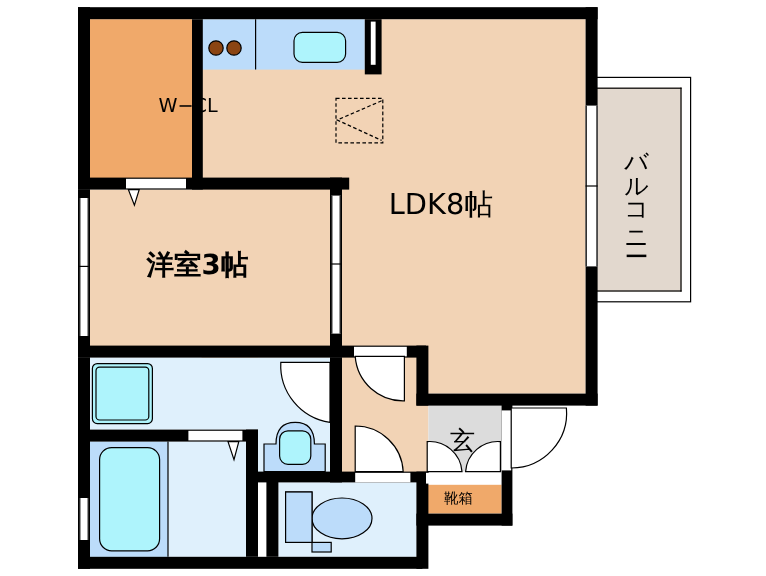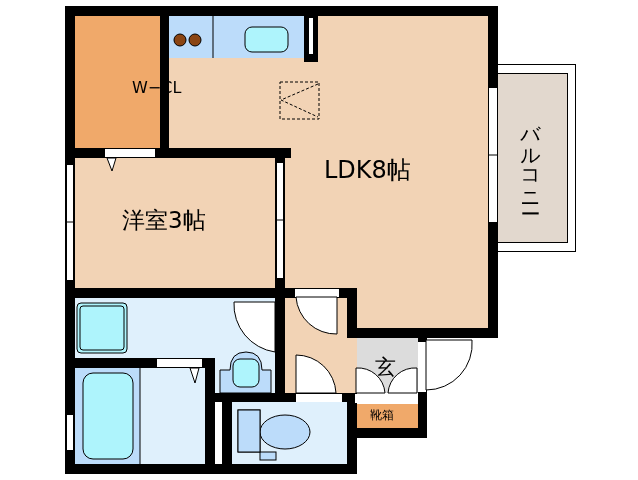--- a/index.html
+++ b/index.html
@@ -102,16 +102,16 @@
   <path d="M296,393 L296,355 A40,40 0 0 1 336,393 Z" fill="#fff" stroke="#000" stroke-width="1"></path>
 
   <path d="M356,393 L356,368 A27,27 0 0 1 385,393 Z" fill="#fff" stroke="#000" stroke-width="1"></path>
   <path d="M417,393 L417,368 A27,27 0 0 0 388,393 Z" fill="#fff" stroke="#000" stroke-width="1"></path>
 
   <path d="M426,340 L472,340 A46,46 0 0 1 426,390 Z" fill="#fff" stroke="#000" stroke-width="1"></path>
 </svg>
 
 <div class="lbl" style="left:84px;top:78px;font-size:16px;margin-left:48px;">W−CL</div>
 <div class="lbl" style="left:324px;top:154px;font-size:24px;">LDK8帖</div>
-<div class="lbl" style="left:122px;top:205px;font-size:23px;">洋室3帖</div>
+<div class="lbl" style="left:122px;top:205px;font-size:23px;font-weight:bold;">洋室3帖</div>
 <div class="lbl" style="left:521px;top:112px;font-size:20px;writing-mode:vertical-rl;line-height:1;">バルコニー</div>
 <div class="lbl" style="left:375px;top:353px;font-size:21px;">玄</div>
 <div class="lbl" style="left:370px;top:407px;font-size:12px;">靴箱</div>
 
 </body></html>

